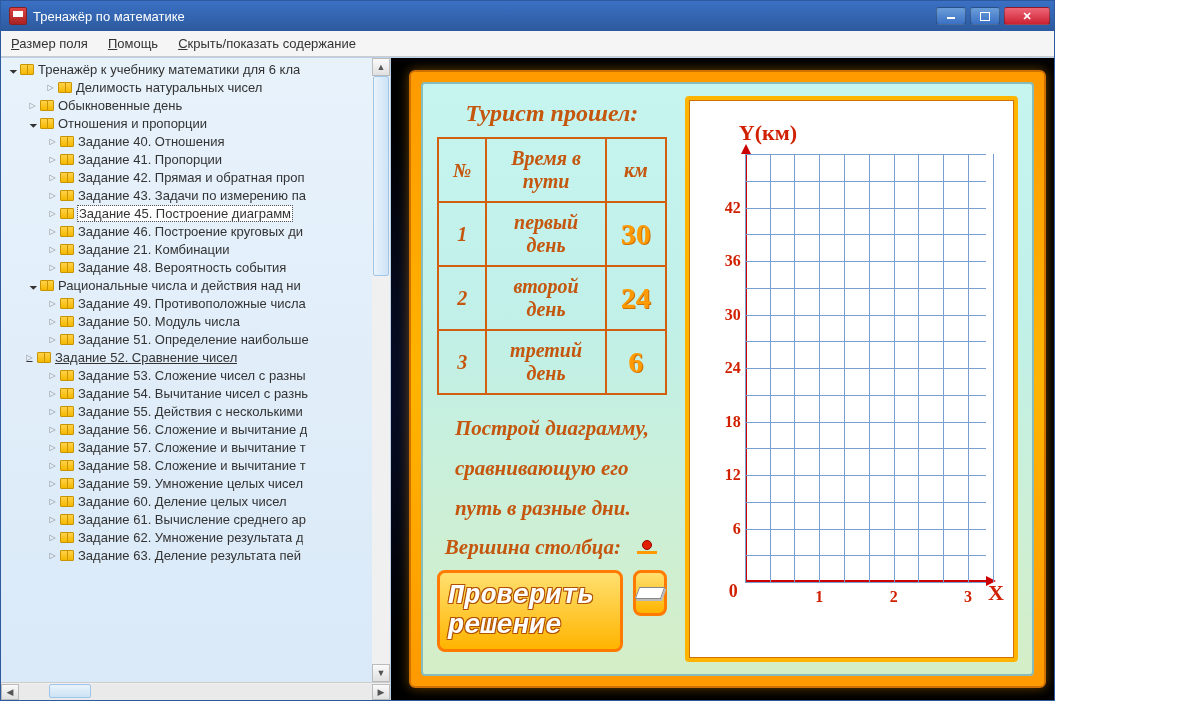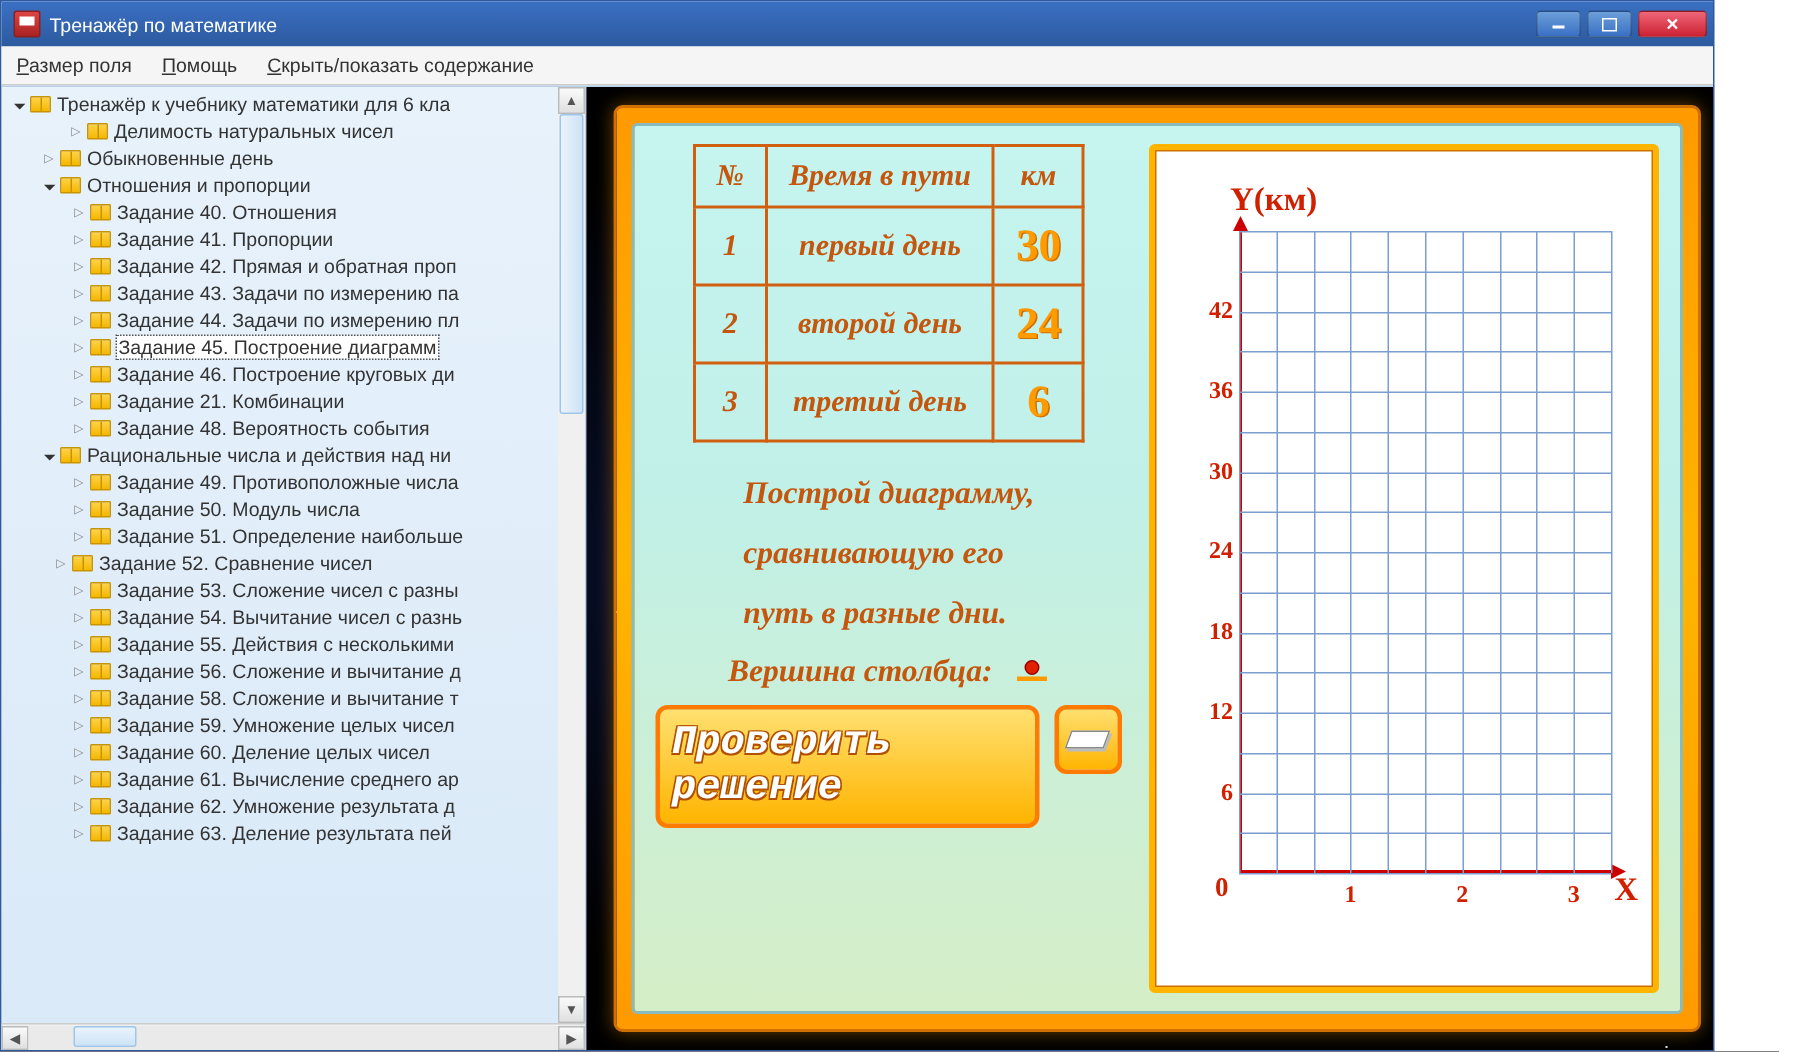--- a/index.html
+++ b/index.html
@@ -1,19 +1,19 @@
 <!DOCTYPE html>
 <html><head>
 <meta charset="utf-8">
 <style>
 * { box-sizing: border-box; margin: 0; padding: 0; }
 body { font-family: "Segoe UI", Tahoma, sans-serif; font-size: 12px; background: #fff; overflow: hidden; width: 1200px; height: 701px; }
 
 
-.window { width: 1143px; height: 701px; display: flex; flex-direction: column; border: 1px solid #2d5a9e; }
+.window { width: 1055px; height: 701px; display: flex; flex-direction: column; border: 1px solid #2d5a9e; }
 .titlebar { height: 30px; background: linear-gradient(#3a70c4, #2d5a9e); display: flex; align-items: center; color: #fff; padding: 0 4px; }
 .app-icon { width: 18px; height: 18px; margin: 0 6px 0 4px; background: linear-gradient(#d44, #a22); border: 1px solid #822; border-radius: 2px; position: relative; }
 .app-icon::before { content: ""; position: absolute; inset: 3px 3px 7px 3px; background: #fff; }
 .title-text { flex: 1; font-size: 13px; }
 .win-btns { display: flex; gap: 4px; }
 .win-btn { width: 30px; height: 18px; border-radius: 3px; border: 1px solid rgba(0,0,0,0.3); display: flex; align-items: center; justify-content: center; font-size: 11px; color: #fff; cursor: default; }
 .win-min, .win-max { background: linear-gradient(#6b9ed8, #3a70c4); }
 .win-close { background: linear-gradient(#e67, #c23); width: 46px; }
 .win-min::before { content: ""; width: 8px; height: 2px; background: #fff; margin-top: 4px; }
 .win-max::before { content: ""; width: 8px; height: 7px; border: 1px solid #fff; }
@@ -164,25 +164,20 @@
             <div class="tree-row" style="padding-left: 46px;">
               <span class="expander closed"></span>
               <span class="book-icon"></span>
               <span class="tree-label">Задание 42. Прямая и обратная проп</span>
             </div>
             <div class="tree-row" style="padding-left: 46px;">
               <span class="expander closed"></span>
               <span class="book-icon"></span>
               <span class="tree-label">Задание 43. Задачи по измерению па</span>
             </div>
-            <div class="tree-row" style="padding-left: 46px;">
-              <span class="expander closed"></span>
-              <span class="book-icon"></span>
-              <span class="tree-label">Задание 44. Задачи по измерению пл</span>
-            </div>
             <div class="tree-row selected" style="padding-left: 46px;">
               <span class="expander closed"></span>
               <span class="book-icon"></span>
               <span class="tree-label">Задание 45. Построение диаграмм</span>
             </div>
             <div class="tree-row" style="padding-left: 46px;">
               <span class="expander closed"></span>
               <span class="book-icon"></span>
               <span class="tree-label">Задание 46. Построение круговых ди</span>
             </div>
@@ -209,21 +204,21 @@
             <div class="tree-row" style="padding-left: 46px;">
               <span class="expander closed"></span>
               <span class="book-icon"></span>
               <span class="tree-label">Задание 50. Модуль числа</span>
             </div>
             <div class="tree-row" style="padding-left: 46px;">
               <span class="expander closed"></span>
               <span class="book-icon"></span>
               <span class="tree-label">Задание 51. Определение наибольше</span>
             </div>
-            <div class="tree-row" style="padding-left: 34px;">
+            <div class="tree-row" style="padding-left: 23px; text-decoration: underline;">
               <span class="expander closed"></span>
               <span class="book-icon"></span>
               <span class="tree-label">Задание 52. Сравнение чисел</span>
             </div>
             <div class="tree-row" style="padding-left: 46px;">
               <span class="expander closed"></span>
               <span class="book-icon"></span>
               <span class="tree-label">Задание 53. Сложение чисел с разны</span>
             </div>
             <div class="tree-row" style="padding-left: 46px;">
@@ -233,20 +228,25 @@
             </div>
             <div class="tree-row" style="padding-left: 46px;">
               <span class="expander closed"></span>
               <span class="book-icon"></span>
               <span class="tree-label">Задание 55. Действия с несколькими</span>
             </div>
             <div class="tree-row" style="padding-left: 46px;">
               <span class="expander closed"></span>
               <span class="book-icon"></span>
               <span class="tree-label">Задание 56. Сложение и вычитание д</span>
+            </div>
+            <div class="tree-row" style="padding-left: 46px;">
+              <span class="expander closed"></span>
+              <span class="book-icon"></span>
+              <span class="tree-label">Задание 57. Сложение и вычитание т</span>
             </div>
             <div class="tree-row" style="padding-left: 46px;">
               <span class="expander closed"></span>
               <span class="book-icon"></span>
               <span class="tree-label">Задание 58. Сложение и вычитание т</span>
             </div>
             <div class="tree-row" style="padding-left: 46px;">
               <span class="expander closed"></span>
               <span class="book-icon"></span>
               <span class="tree-label">Задание 59. Умножение целых чисел</span>
@@ -281,20 +281,21 @@
         <div class="arrow">▶</div>
       </div>
     </div>
 
     <div class="content">
       <div class="space-bg"></div>
       <div class="frame-outer">
         <div class="frame-inner">
 
           <div class="left-panel">
+            <div class="heading">Турист прошел:</div>
 
             <table class="data-table">
               <tbody>
                   <tr>
                 <th>№</th>
                 <th>Время в пути</th>
                 <th>км</th>
               </tr>
               <tr>
                 <td>1</td>

